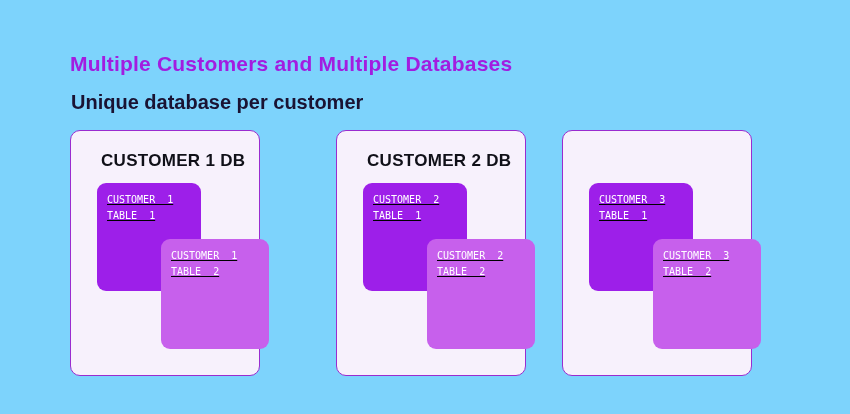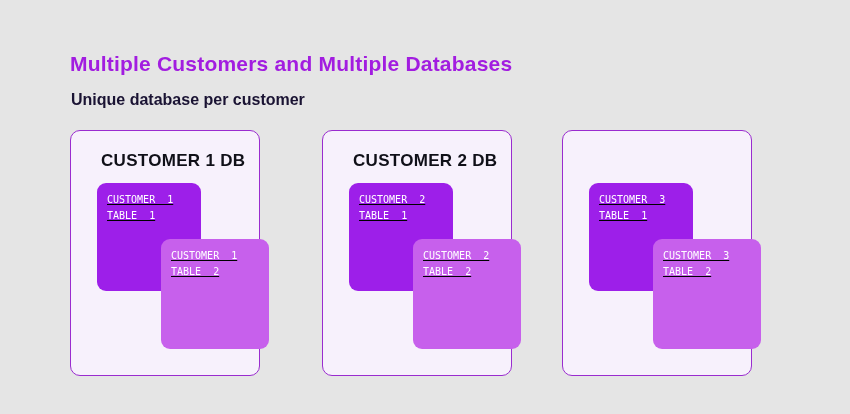--- a/index.html
+++ b/index.html
@@ -6,52 +6,52 @@
     margin: 0;
     padding: 0;
   }
   body {
     font-family: "Liberation Sans", sans-serif;
   }
   .canvas {
     position: relative;
     width: 850px;
     height: 414px;
-    background: #e5e5e5;
+    background: #7dd3fc;
     overflow: hidden;
   }
   .title {
     position: absolute;
     left: 70px;
     top: 52px;
     font-size: 21px;
     font-weight: bold;
     color: #a21de0;
     letter-spacing: 0.2px;
   }
   .subtitle {
     position: absolute;
     left: 71px;
     top: 91px;
-    font-size: 16px;
+    font-size: 20px;
     font-weight: bold;
     color: #1a1333;
   }
   .card {
     position: absolute;
     top: 130px;
     width: 190px;
     height: 246px;
     background: #f7f1fc;
     border: 1.6px solid #9a2ccf;
     border-radius: 10px;
     box-sizing: border-box;
   }
   .card-1 { left: 70px; }
-  .card-2 { left: 322px; padding-left: 48px; }
+  .card-2 { left: 336px; padding-left: 48px; }
   .card-3 { left: 562px; }
   .card-heading {
     position: absolute;
     left: 30px;
     top: 20px;
     font-size: 17px;
     font-weight: bold;
     color: #101018;
     letter-spacing: 0.3px;
     white-space: nowrap;

